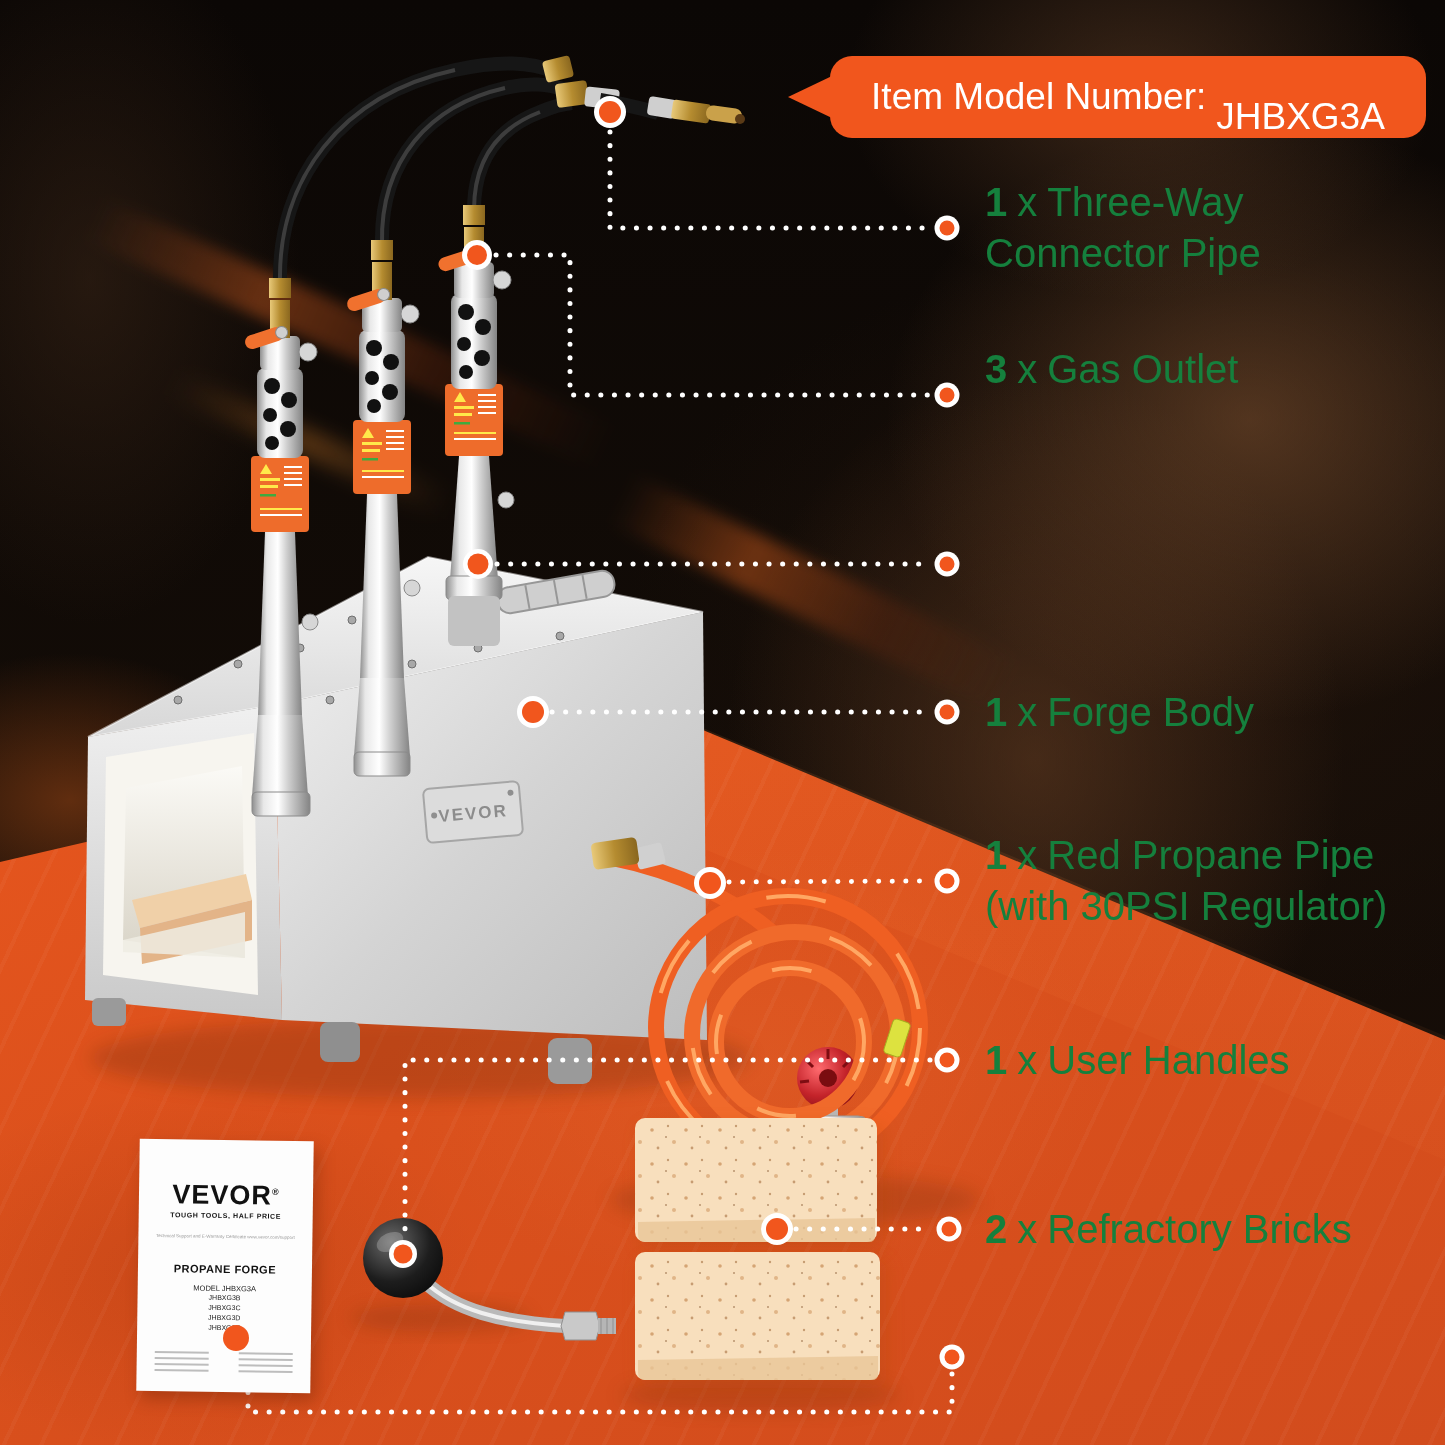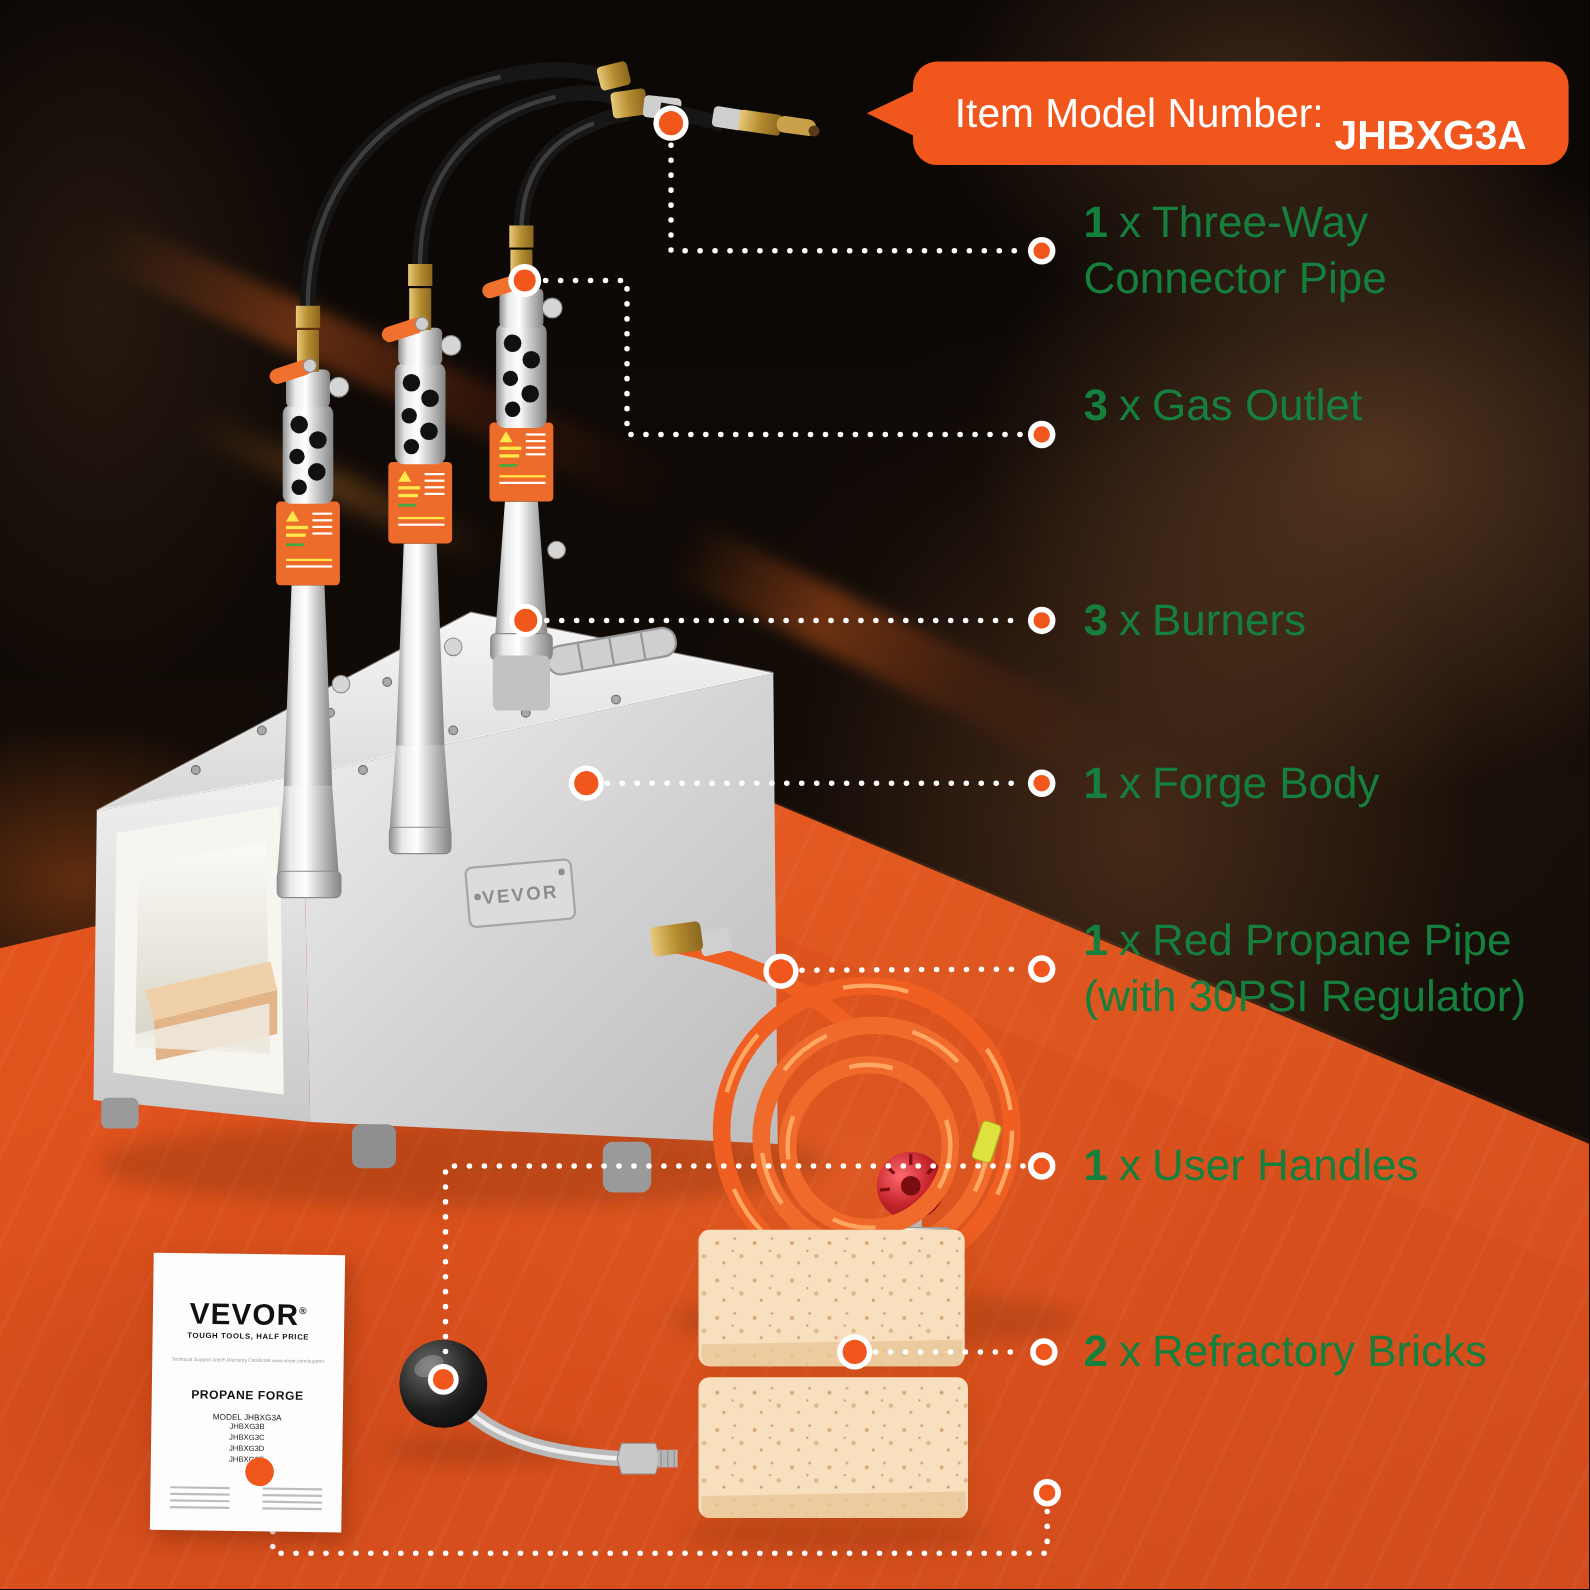--- a/index.html
+++ b/index.html
@@ -35,26 +35,26 @@
       radial-gradient(520px 320px at 52% 74%, rgba(255,160,90,.10), transparent 70%),
       radial-gradient(420px 260px at 13% 88%, rgba(120,35,5,.16), transparent 70%);}
   .orange-band{position:absolute;inset:0;
     clip-path:polygon(640px 702px,1445px 1036px,1445px 1160px,640px 822px);
     background:linear-gradient(180deg, rgba(255,140,66,.22), rgba(255,140,66,0));}
 
   
   svg.art{position:absolute;left:0;top:0;}
 
   
-  .badge{position:absolute;left:830px;top:56px;width:596px;height:94px;background:#f1561d;
+  .badge{position:absolute;left:830px;top:56px;width:596px;height:82px;background:#f1561d;
     border-radius:22px;display:flex;align-items:center;justify-content:center;color:#fff;
     font-size:37px;white-space:nowrap;}
   .badge:before{content:'';position:absolute;left:-42px;top:50%;transform:translateY(-50%);
     border-right:44px solid #f1561d;border-top:21px solid transparent;border-bottom:21px solid transparent;}
-  .badge .model{font-weight:700;margin-left:10px;margin-top:40px;}
+  .badge .model{font-weight:400;margin-left:10px;margin-top:40px;}
 
   
   .callout{position:absolute;left:985px;color:#15803d;font-size:40px;line-height:51px;white-space:nowrap;}
   .c-qty{font-weight:700;}
   .c-unit{margin:0 10px;}
 
   
   .manual{position:absolute;left:138px;top:1140px;width:174px;height:252px;background:#fdfdfd;
     transform:rotate(.8deg);box-shadow:5px 8px 16px rgba(110,35,4,.38);text-align:center;color:#111;}
   .m-brand{margin-top:38px;font-size:27px;font-weight:700;letter-spacing:1px;line-height:27px;}
@@ -447,23 +447,20 @@
     <span class="model">JHBXG3A</span>
   </div>
 
   <div class="callout" style="top:177px">
     <div><span class="c-qty">1</span><span class="c-unit">x</span><span>Three-Way</span></div>
     <div>Connector Pipe</div>
   </div>
   <div class="callout" style="top:344px">
     <div><span class="c-qty">3</span><span class="c-unit">x</span><span>Gas Outlet</span></div>
   </div>
-  <div class="callout" style="top:539px">
-    <div><span class="c-qty">3</span><span class="c-unit">x</span><span>Burners</span></div>
-  </div>
   <div class="callout" style="top:687px">
     <div><span class="c-qty">1</span><span class="c-unit">x</span><span>Forge Body</span></div>
   </div>
   <div class="callout" style="top:830px">
     <div><span class="c-qty">1</span><span class="c-unit">x</span><span>Red Propane Pipe</span></div>
     <div>(with 30PSI Regulator)</div>
   </div>
   <div class="callout" style="top:1035px">
     <div><span class="c-qty">1</span><span class="c-unit">x</span><span>User Handles</span></div>
   </div>

